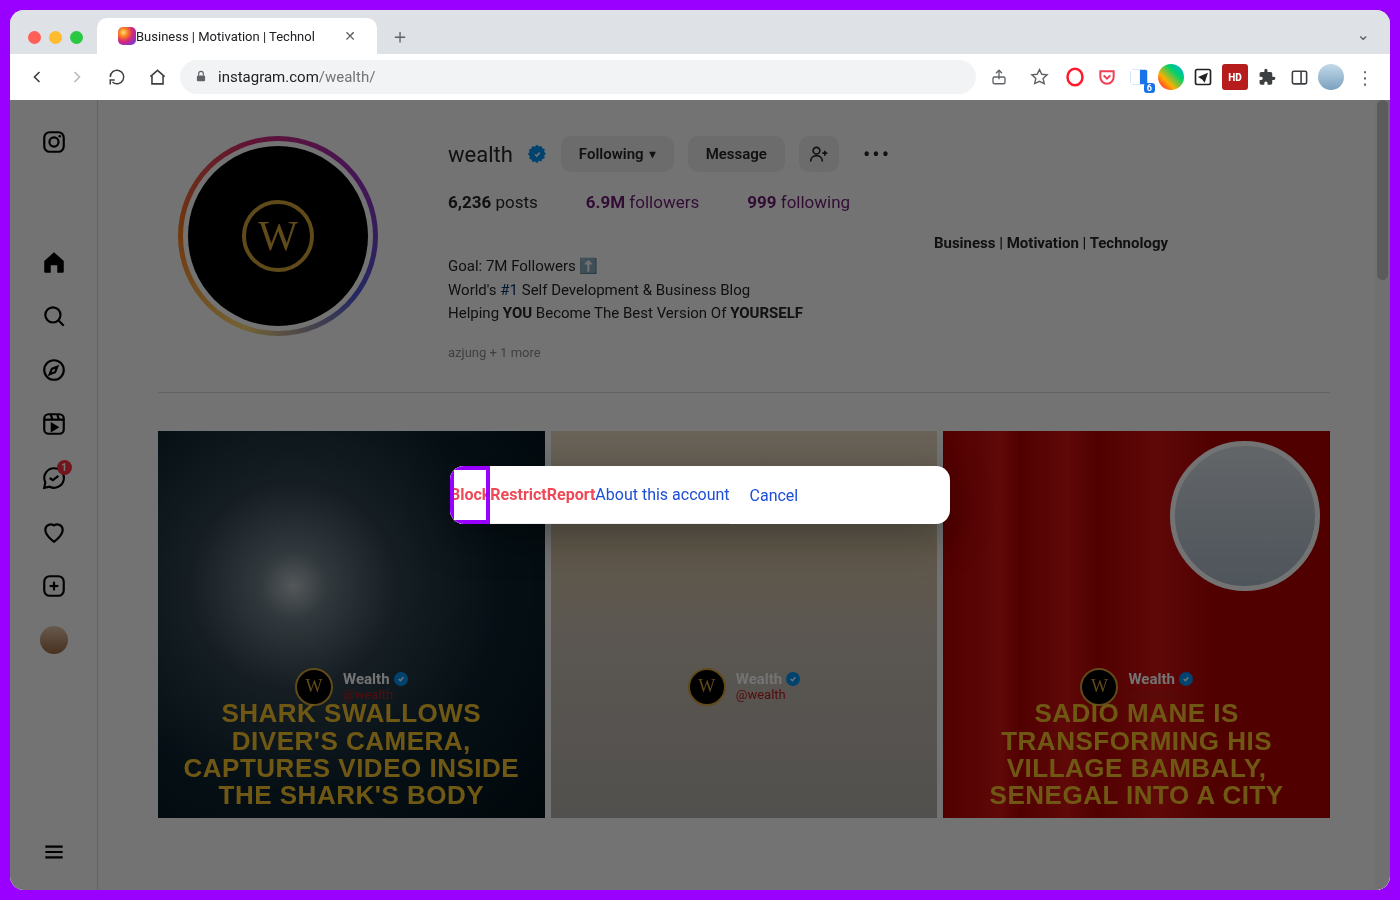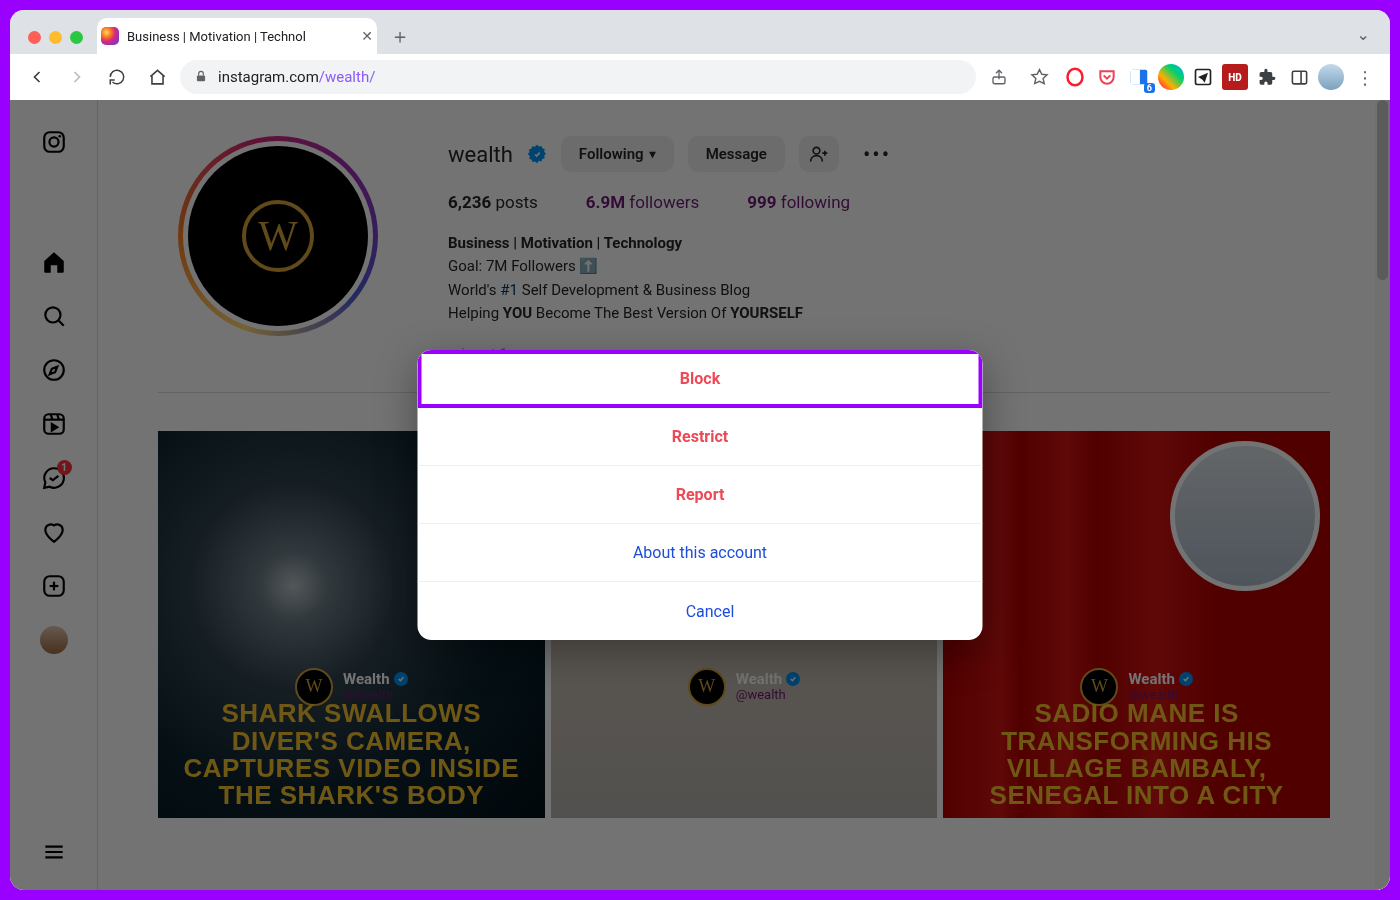--- a/index.html
+++ b/index.html
@@ -22,36 +22,36 @@
   .frame{width:1400px;height:900px;background:var(--purple);padding:10px;position:relative;}
   .window{width:100%;height:100%;background:var(--chrome-grey);border-radius:14px;overflow:hidden;position:relative;display:flex;flex-direction:column;}
 
   
   .tabstrip{height:44px;display:flex;align-items:flex-end;padding:0 12px;gap:8px;background:var(--chrome-grey);}
   .traffic{display:flex;gap:8px;align-items:center;padding:0 6px 10px 6px;}
   .tl{width:13px;height:13px;border-radius:50%;}
   .tl.red{background:#ff5f57;}
   .tl.yellow{background:#febc2e;}
   .tl.green{background:#28c840;}
-  .tab{display:flex;align-items:center;gap:8px;background:var(--tab-white);height:36px;border-radius:10px 10px 0 0;padding:0 4px;min-width:280px;max-width:280px;}
+  .tab{display:flex;align-items:center;gap:0;background:var(--tab-white);height:36px;border-radius:10px 10px 0 0;padding:0 21px;min-width:280px;max-width:280px;}
   .tab .favicon{width:18px;height:18px;border-radius:5px;background:radial-gradient(circle at 30% 30%,#feda75,#fa7e1e,#d62976,#962fbf,#4f5bd5);}
   .tab .title{flex:1;white-space:nowrap;overflow:hidden;text-overflow:ellipsis;font-size:13px;color:var(--text);}
   .tab .close{font-size:14px;color:var(--muted);}
   .newtab{width:30px;height:30px;border-radius:50%;display:flex;align-items:center;justify-content:center;font-size:20px;color:var(--muted);margin-bottom:3px;}
   .tabstrip-spacer{flex:1;}
   .tabstrip-caret{font-size:16px;color:var(--muted);padding:0 8px 10px 0;}
 
   
   .toolbar{height:46px;background:var(--tab-white);display:flex;align-items:center;padding:0 10px;gap:6px;}
   .tbtn{width:34px;height:34px;border-radius:50%;display:flex;align-items:center;justify-content:center;color:#3c4043;font-size:18px;}
   .tbtn.dis{color:#b9bcc0;}
   .omnibox{flex:1;height:34px;background:var(--chrome-light);border-radius:18px;display:flex;align-items:center;padding:0 14px;gap:10px;color:var(--text);font-size:15px;}
   .omnibox .lock{font-size:13px;color:#5f6368;}
   .omnibox .url .host{color:#202124;}
-  .omnibox .url .path{color:#8b5cf6;text-align:center;}
+  .omnibox .url .path{color:#737373;text-align:center;}
   .ext-row{display:flex;align-items:center;gap:6px;}
   .ext{width:26px;height:26px;border-radius:3px;display:flex;align-items:center;justify-content:center;position:relative;}
   .ext.opera{background:#fff;color:#ff1b2d;font-size:20px;}
   .ext.pocket{color:#ef4056;font-size:20px;}
   .ext.onetab svg{display:block;}
   .ext.onetab .badge{position:absolute;bottom:-3px;right:-3px;background:#1a73e8;color:#fff;font-size:9px;font-weight:700;border-radius:3px;padding:0 3px;}
   .ext.rainbow{background:linear-gradient(45deg,#ff004c,#ffae00,#00d26a,#00a3ff);border-radius:50%;}
   .ext.tg{color:#222;font-size:18px;}
   .ext.hd{background:#b71c1c;color:#fff;font-size:10px;font-weight:800;}
   .ext.puzzle{color:#3c4043;font-size:18px;}
@@ -86,47 +86,47 @@
   .pill .chev{font-size:12px;}
   .icon-btn{background:#efefef;border-radius:10px;height:36px;width:40px;display:flex;align-items:center;justify-content:center;}
   .more-dots{font-size:22px;letter-spacing:2px;color:#262626;padding-left:10px;}
 
   .stats{display:flex;gap:48px;font-size:17px;color:#262626;}
   .stats b{font-weight:700;}
   .stats .lnk{color:#701a75;}
 
   .bio{font-size:15px;line-height:1.55;color:#262626;}
   .bio .hashnum{color:var(--ig-link);}
-  .bio-title{font-weight:700;}
+  .bio-title{font-weight:700;text-align:right;}
 
   .followed-by{font-size:13px;color:#8e8e8e;}
   .followed-by .more{}
 
   .divider{border-top:1px solid var(--ig-border);margin:32px 0 0 0;}
 
   .grid{display:grid;grid-template-columns:repeat(3,1fr);gap:6px;padding-top:38px;}
   .post{position:relative;aspect-ratio:1;overflow:hidden;}
   .post .bg{position:absolute;inset:0;}
   .post1 .bg{background:radial-gradient(circle at 35% 40%,#b9c1c6 0,#6d7e88 10%,#31434e 30%,#0c232f 60%,#021119 100%);}
   .post2 .bg{background:linear-gradient(#e9dbc4 0%,#d6c5a6 30%,#c9bfb5 55%,#b5b2ad 100%);}
   .post3 .bg{background:linear-gradient(90deg,#b30000 0,#d41414 15%,#b30000 20%,#d41414 32%,#b30000 40%,#d41414 55%,#b30000 70%);}
   .post .inset-circle{position:absolute;top:10px;right:10px;width:150px;height:150px;border-radius:50%;background:linear-gradient(#dbe2e8,#aebccb);border:5px solid #fff;}
   .post .attrib{position:absolute;left:0;right:0;bottom:112px;display:flex;align-items:center;gap:10px;justify-content:center;}
   .post .attrib .mini{width:38px;height:38px;border-radius:50%;background:#000;border:2px solid #d4a438;display:flex;align-items:center;justify-content:center;color:#d4a438;font-family:Georgia,serif;font-size:18px;}
   .post .attrib .txt{display:flex;flex-direction:column;line-height:1.15;}
   .post .attrib .name{color:#fff;font-weight:700;font-size:15px;display:flex;align-items:center;gap:4px;}
-  .post .attrib .handle{color:#701a75;font-size:13px;}
+  .post .attrib .handle{color:#b91c1c;font-size:13px;}
   .post .attrib .tick{width:14px;height:14px;fill:var(--ig-blue);}
   .post .headline{position:absolute;left:0;right:0;bottom:8px;text-align:center;font-family:"Arial Black",Impact,sans-serif;font-weight:900;color:#f6c22d;font-size:26px;line-height:1.05;padding:0 14px;letter-spacing:.5px;}
 
   
   .dim{position:absolute;inset:0;background:rgba(0,0,0,.55);}
 
   
-  .modal{position:absolute;left:50%;top:50%;transform:translate(-50%,-50%);width:565px;background:#fff;border-radius:14px;overflow:hidden;display:flex;flex-direction:column;box-shadow:0 12px 40px rgba(0,0,0,.35);}
+  .modal{position:absolute;left:50%;top:50%;transform:translate(-50%,-50%);width:500px;background:#fff;border-radius:14px;overflow:hidden;display:flex;flex-direction:row;box-shadow:0 12px 40px rgba(0,0,0,.35);}
   .modal .opt{height:58px;display:flex;align-items:center;justify-content:center;font-size:16px;color:#1d4ed8;border-bottom:1px solid #efefef;cursor:pointer;}
   .modal .opt:last-child{border-bottom:none;padding-left:20px;}
   .modal .opt.danger{color:var(--danger);font-weight:700;}
   .modal .opt.highlight{outline:4px solid var(--purple);outline-offset:-4px;margin:0;background:#fff;position:relative;z-index:1;}
 
   
   .scrollbar{position:absolute;right:0;top:0;bottom:0;width:15px;background:#f9f9f9;}
   .scroll-thumb{position:absolute;right:2px;top:0;width:11px;height:180px;background:#c9c9c9;border-radius:6px;}
 
 </style>

